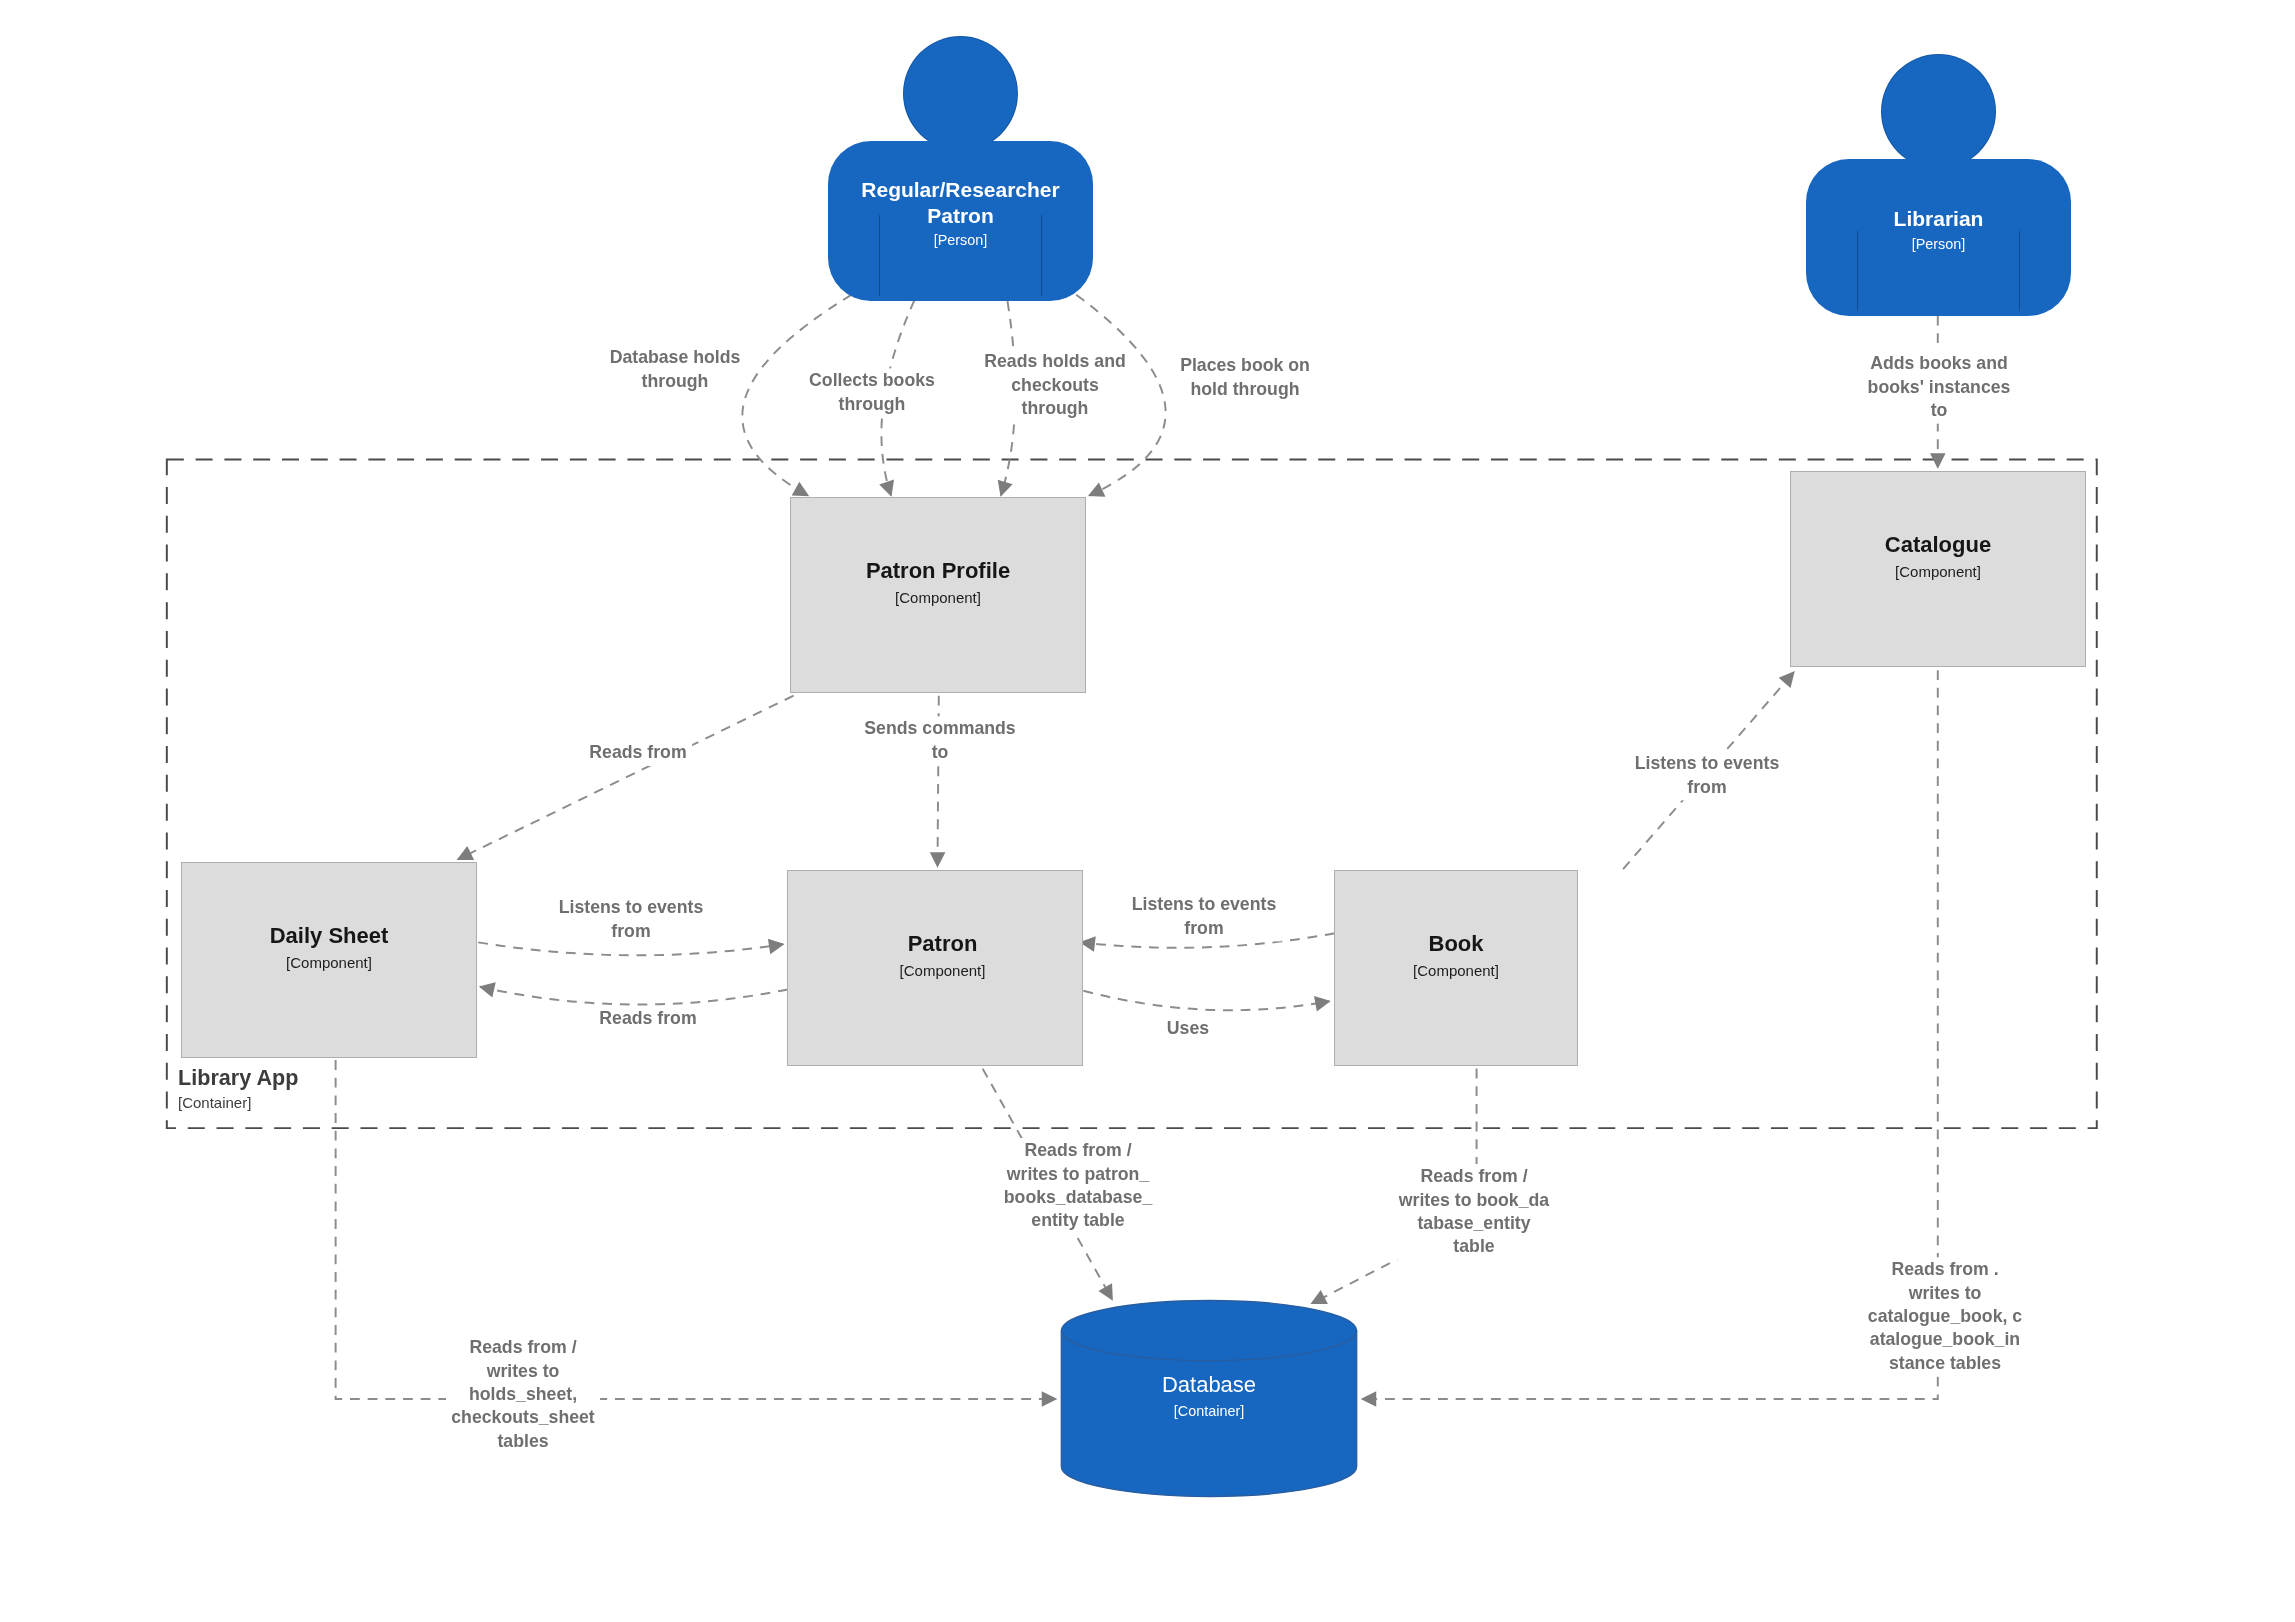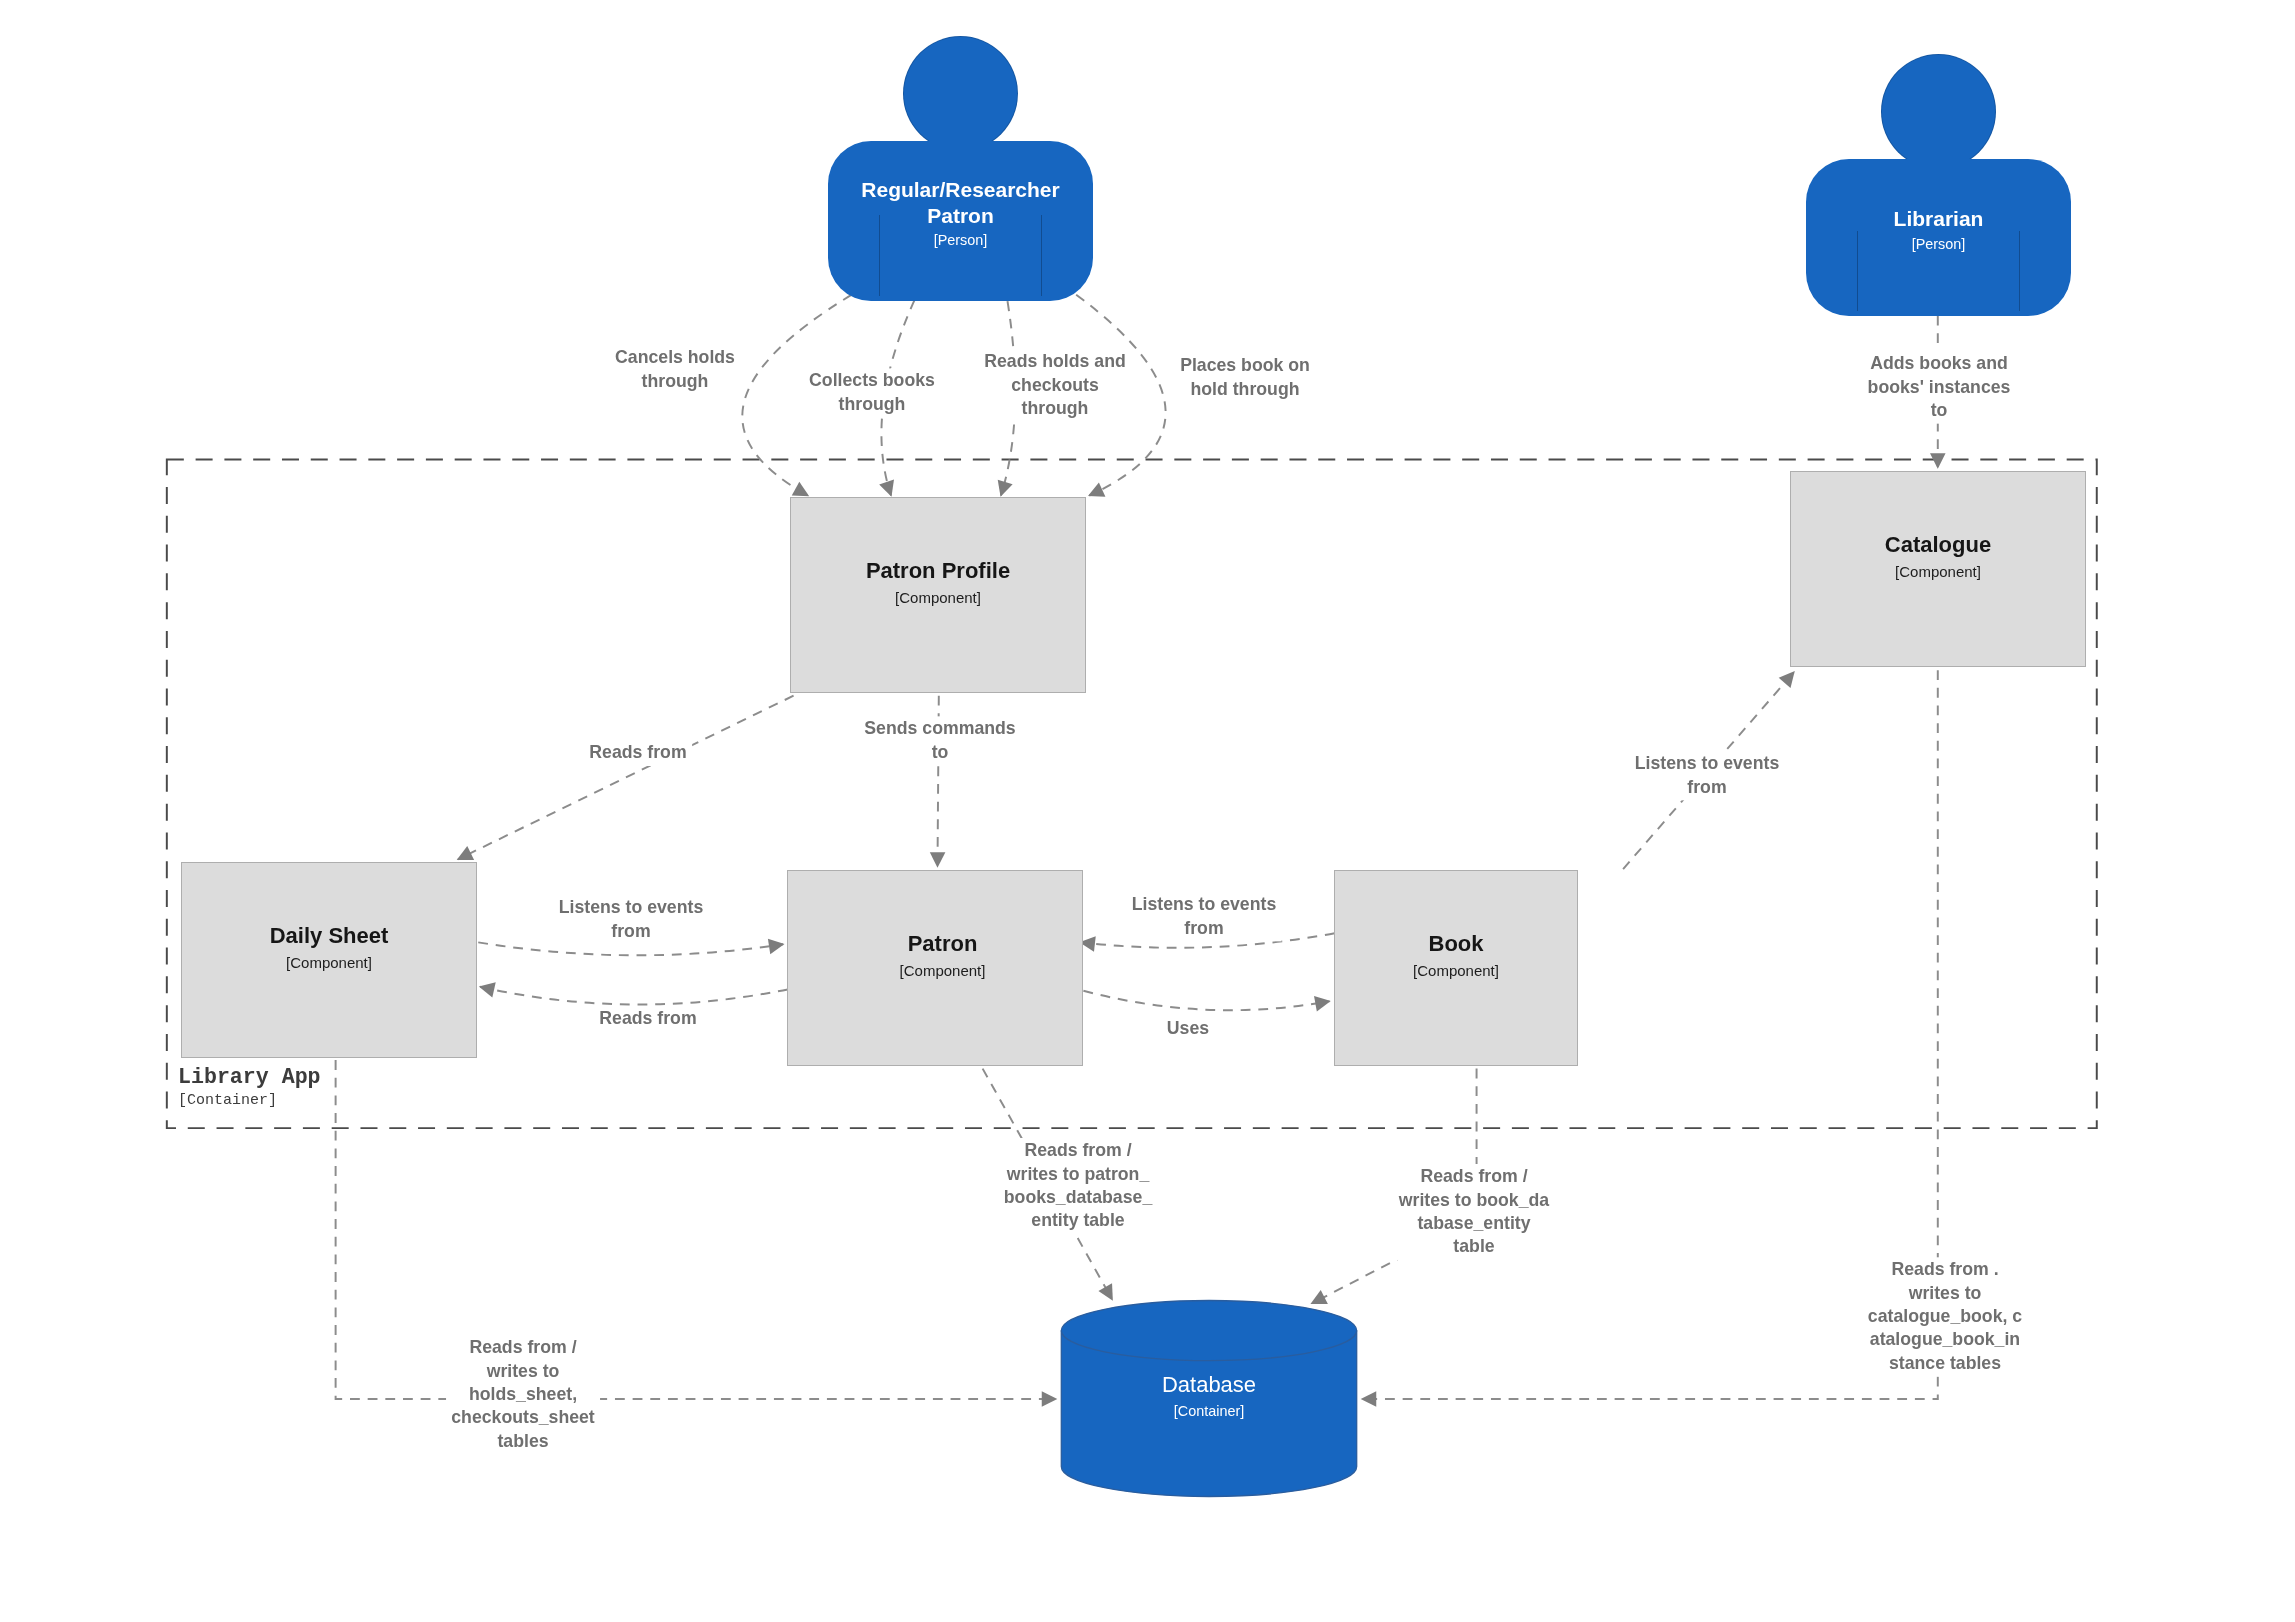--- a/index.html
+++ b/index.html
@@ -35,21 +35,21 @@
 
   .database{position:absolute;}
   .db-shape{fill:var(--blue);stroke:var(--db-outline);stroke-width:2;}
   .db-text{position:absolute;left:0;right:0;top:73px;text-align:center;color:#fff;}
   .dbtitle{font-size:22px;font-weight:400;}
   .dbsub{font-size:14.4px;margin-top:5.2px;}
 
   .elabel{position:absolute;transform:translate(-50%,-50%);font-size:17.7px;font-weight:700;
     color:var(--edge-label);text-align:center;line-height:1.32;white-space:pre-line;
     background:#fff;padding:1.3px 5.2px;}
-  .boundary-label{position:absolute;color:var(--boundary-text);font-family:Liberation Mono, monospace;}
+  .boundary-label{position:absolute;color:var(--boundary-text);}
   .btitle{font-size:21.6px;font-weight:700;}
   .bsub{font-size:15px;margin-top:2.6px;}
 </style>
 </head>
 <body>
 
 <div class="stage">
 
   <svg class="edges" viewBox="0 0 3508 2480">
     <defs>
@@ -132,21 +132,21 @@
     <svg viewBox="0 0 456 304" width="298" height="199">
       <path class="db-shape" d="M2,48 L2,256 A226,46 0 0 0 454,256 L454,48"></path>
       <ellipse class="db-shape" cx="228" cy="48" rx="226" ry="46"></ellipse>
     </svg>
     <div class="db-text">
       <div class="dbtitle">Database</div>
       <div class="dbsub">[Container]</div>
     </div>
   </div>
 
-  <div class="elabel" style="left:675px;top:370px;">Cancels holds
+  <div class="elabel" style="left:675px;top:370px;">Database holds
 through</div>
   <div class="elabel" style="left:872px;top:393px;">Collects books
 through</div>
   <div class="elabel" style="left:1055px;top:385px;">Reads holds and
 checkouts
 through</div>
   <div class="elabel" style="left:1245px;top:378px;">Places book on
 hold through</div>
   <div class="elabel" style="left:1939px;top:387px;">Adds books and
 books' instances

